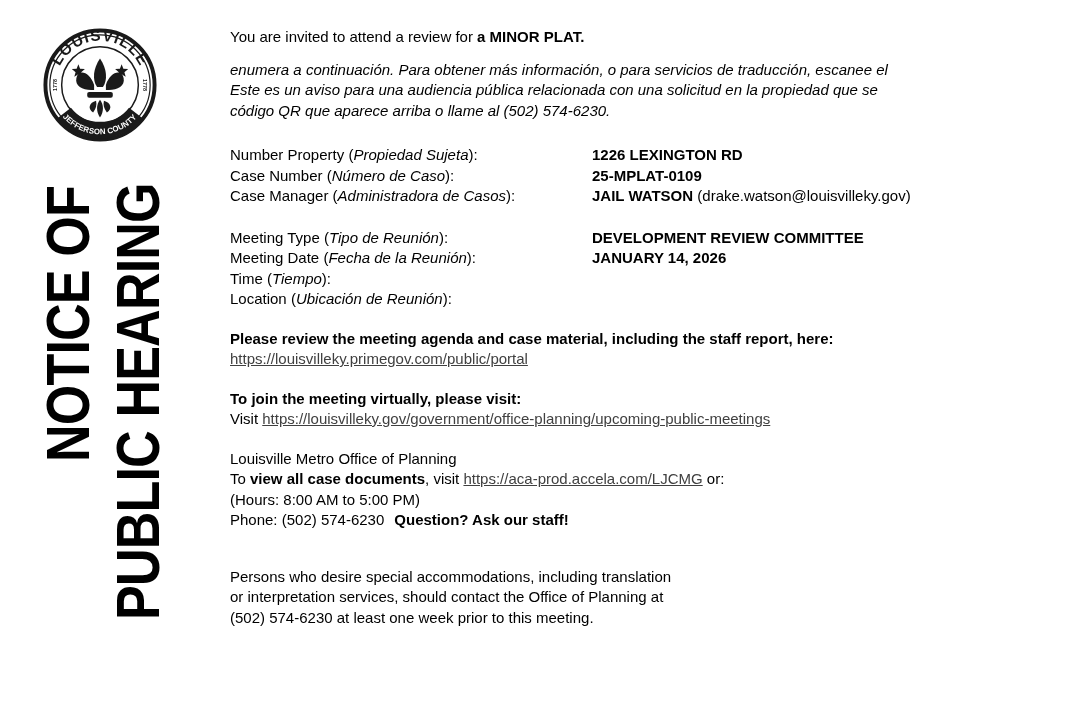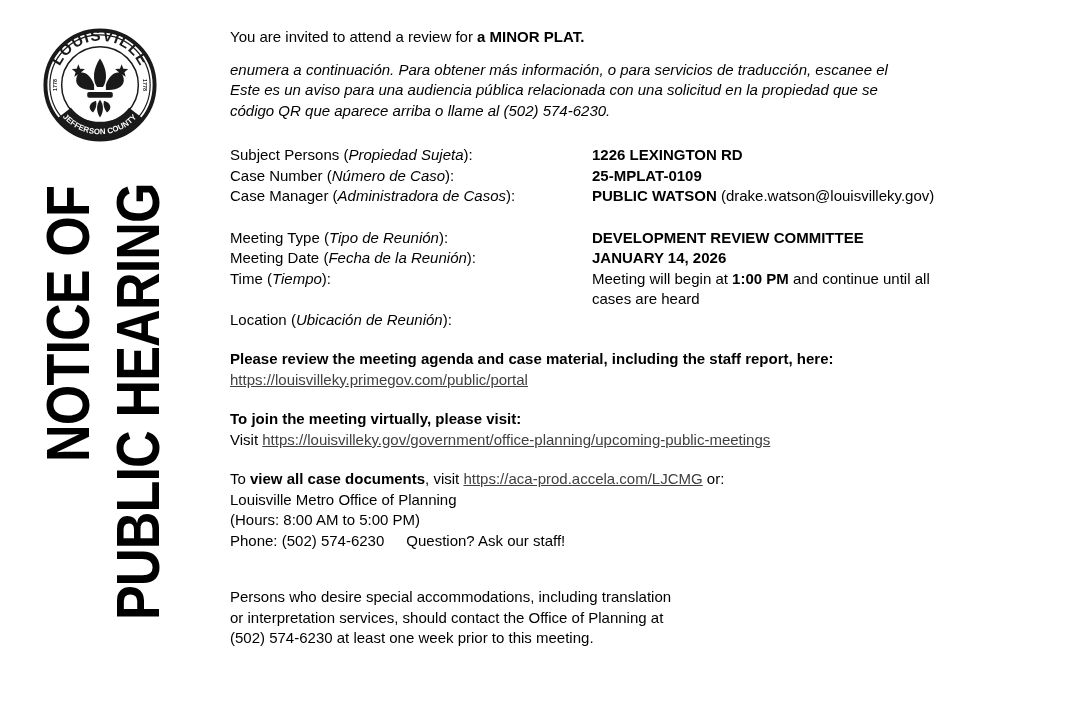--- a/index.html
+++ b/index.html
@@ -23,21 +23,21 @@
   .link { color:#404040; text-decoration:underline; cursor:pointer; }
   .spanish { margin-top:12px; font-style:italic; }
   .info-table { margin-top:24px; }
   .info-table.meeting { margin-top:21px; }
   .row { display:flex; }
   .row .lbl { width:362px; flex:0 0 362px; }
   .row .val { flex:1; }
   .block { margin-top:19px; }
   .accomm { margin-top:36px; }
   sup { font-size:10px; vertical-align:super; line-height:0; }
-  .q { margin-left:22px; font-weight:normal; }
+  .q { margin-left:10px; font-weight:bold; }
 </style>
 </head>
 <body>
 
 <div class="page">
 
   <svg class="seal" viewBox="0 0 120 120">
     <circle cx="60" cy="60" r="55.5" fill="none" stroke="#1a1a1a" stroke-width="4"></circle>
     <circle cx="60" cy="60" r="51" fill="none" stroke="#1a1a1a" stroke-width="1.2"></circle>
     <circle cx="60" cy="60" r="39" fill="none" stroke="#1a1a1a" stroke-width="1.5"></circle>
@@ -79,67 +79,63 @@
     </div>
 
     <div class="spanish">
       <div>enumera a continuación. Para obtener más información, o para servicios de traducción, escanee el</div>
       <div>Este es un aviso para una audiencia pública relacionada con una solicitud en la propiedad que se</div>
       <div>código QR que aparece arriba o llame al (502) 574-6230.</div>
     </div>
 
     <div class="info-table">
       <div class="row">
-        <div class="lbl"><span>Subject Persons</span><span> (</span><i>Propiedad Sujeta</i><span>):</span></div>
+        <div class="lbl"><span>Number Property</span><span> (</span><i>Propiedad Sujeta</i><span>):</span></div>
         <div class="val"><b>1226 LEXINGTON RD</b><span></span></div>
       </div>
       <div class="row">
         <div class="lbl"><span>Case Number</span><span> (</span><i>Número de Caso</i><span>):</span></div>
         <div class="val"><b>25-MPLAT-0109</b><span></span></div>
       </div>
       <div class="row">
         <div class="lbl"><span>Case Manager</span><span> (</span><i>Administradora de Casos</i><span>):</span></div>
-        <div class="val"><b>PUBLIC WATSON</b><span> (drake.watson@louisvilleky.gov)</span></div>
+        <div class="val"><b>JAIL WATSON</b><span> (drake.watson@louisvilleky.gov)</span></div>
       </div>
     </div>
 
     <div class="info-table meeting">
       <div class="row">
         <div class="lbl"><span>Meeting Type</span><span> (</span><i>Tipo de Reunión</i><span>):</span></div>
         <div class="val"><b>DEVELOPMENT REVIEW COMMITTEE</b></div>
       </div>
       <div class="row">
         <div class="lbl"><span>Meeting Date</span><span> (</span><i>Fecha de la Reunión</i><span>):</span></div>
         <div class="val"><b>JANUARY 14, 2026</b></div>
       </div>
       <div class="row">
         <div class="lbl"><span>Time</span><span> (</span><i>Tiempo</i><span>):</span></div>
-        <div class="val">
-          <div><span>Meeting will begin at </span><b>1:00 PM</b><span> and continue until all</span></div>
-          <div>cases are heard</div>
-        </div>
       </div>
       <div class="row">
         <div class="lbl"><span>Location</span><span> (</span><i>Ubicación de Reunión</i><span>):</span></div>
       </div>
     </div>
 
     <div class="block">
       <div class="b">Please review the meeting agenda and case material, including the staff report, here:</div>
       <div><a class="link">https://louisvilleky.primegov.com/public/portal</a></div>
     </div>
 
     <div class="block">
       <div class="b">To join the meeting virtually, please visit:</div>
       <div><span>Visit </span><a class="link">https://louisvilleky.gov/government/office-planning/upcoming-public-meetings</a></div>
     </div>
 
     <div class="block">
+      <div>Louisville Metro Office of Planning</div>
       <div><span>To </span><b>view all case documents</b><span>, visit </span><a class="link">https://aca-prod.accela.com/LJCMG</a><span> or:</span></div>
-      <div>Louisville Metro Office of Planning</div>
       <div>(Hours: 8:00 AM to 5:00 PM)</div>
       <div><span>Phone: (502) 574-6230</span><span class="q">Question? Ask our staff!</span></div>
     </div>
 
     <div class="accomm">
       <div>Persons who desire special accommodations, including translation</div>
       <div>or interpretation services, should contact the Office of Planning at</div>
       <div>(502) 574-6230 at least one week prior to this meeting.</div>
     </div>
 

